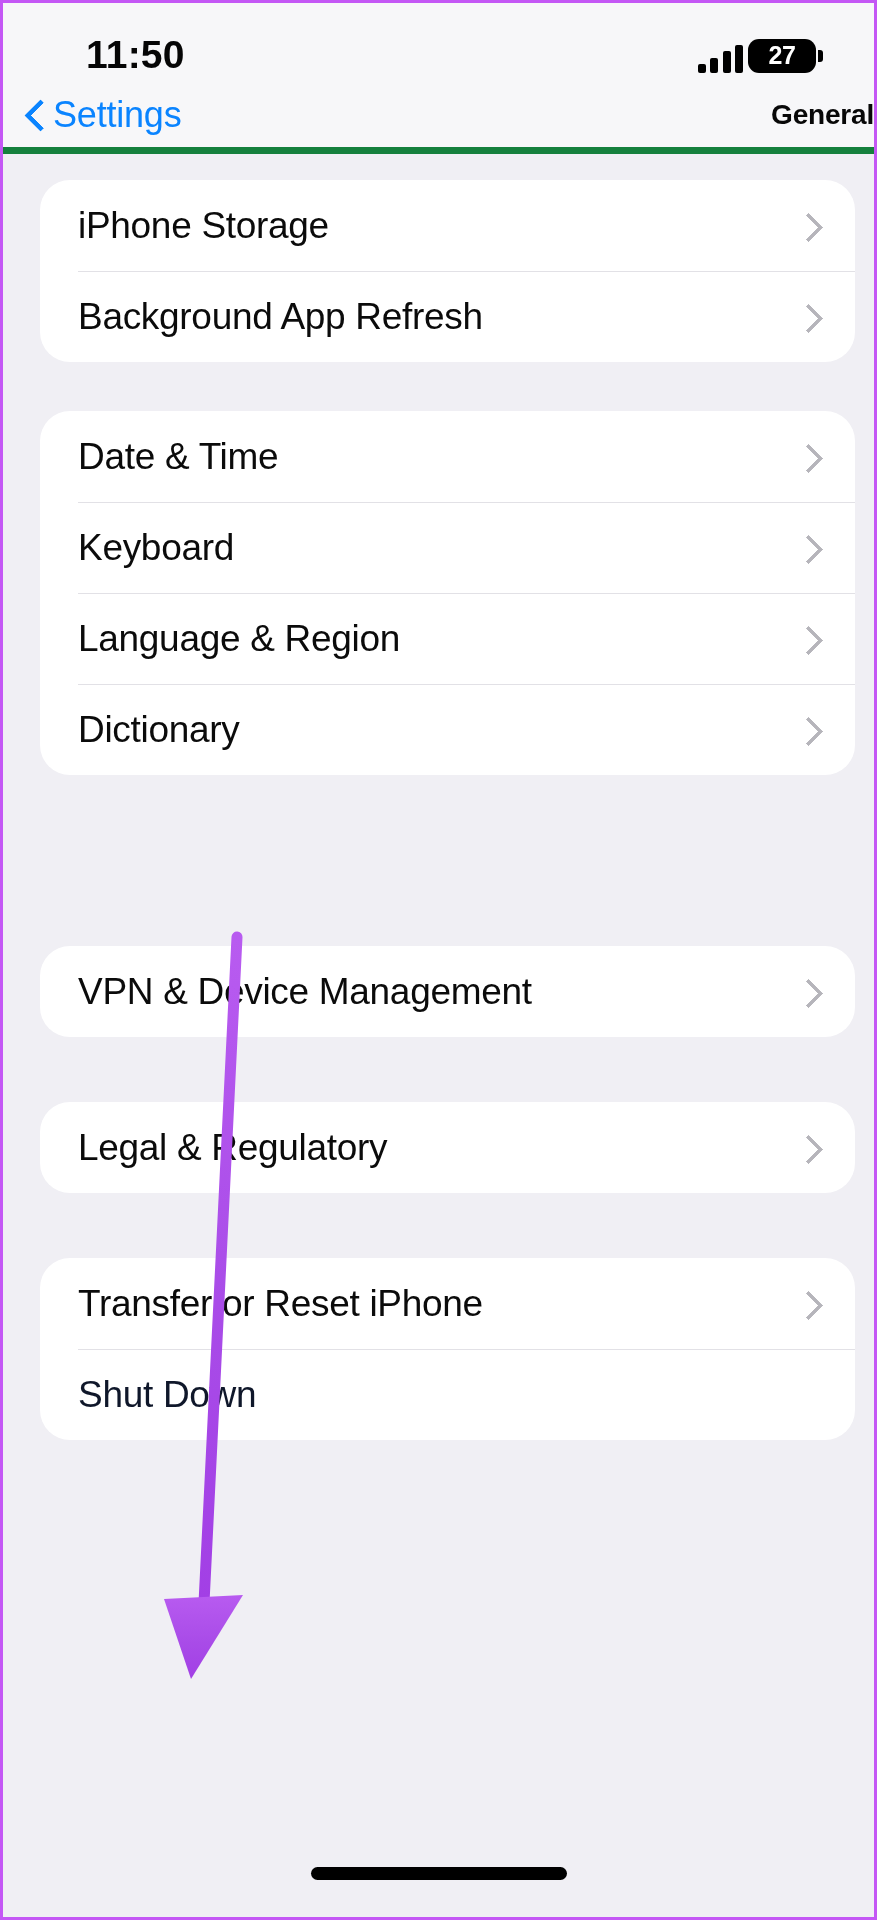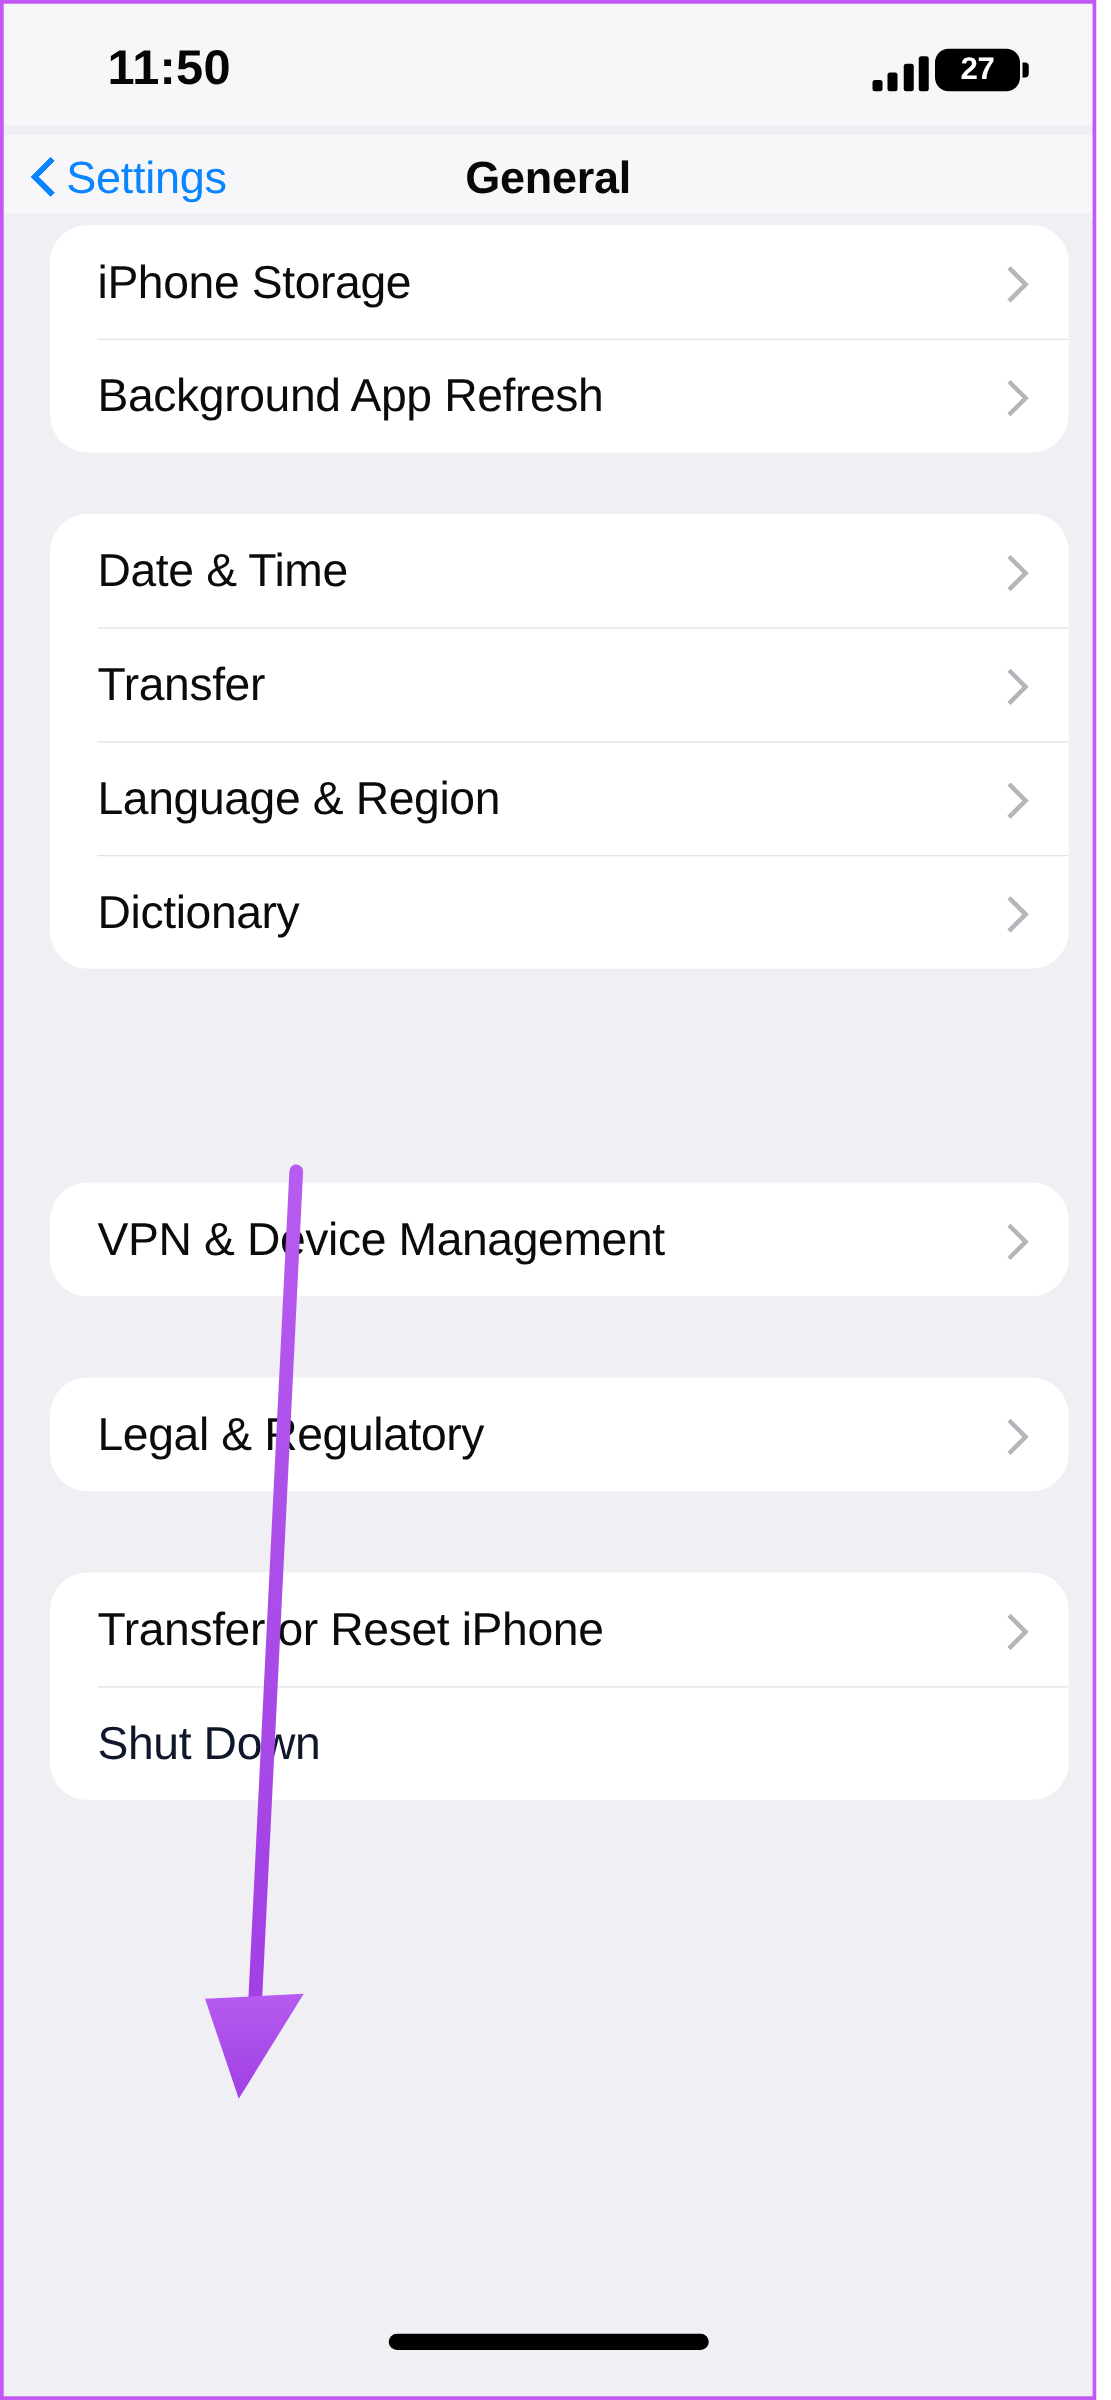--- a/index.html
+++ b/index.html
@@ -90,26 +90,26 @@
   .battery-nub {
     width: 5px;
     height: 12px;
     background: #000;
     border-radius: 0 3px 3px 0;
   }
 
   
   .nav-bar {
     position: absolute;
-    top: 105px;
+    top: 80px;
     left: 0;
     right: 0;
     height: 71px;
     background: #F7F7F9;
-    border-bottom: 4px solid #15803d;
+    border-bottom: 7px solid #15803d;
     padding-left: 17px;
   }
   .nav-back {
     position: absolute;
     left: 22px;
     top: 50%;
     transform: translateY(-50%);
     display: flex;
     align-items: center;
     gap: 9px;
@@ -137,22 +137,22 @@
     color: #0A84FF;
     letter-spacing: -0.2px;
     line-height: 1;
   }
   .nav-title {
     position: absolute;
     left: 0;
     right: 0;
     top: 50%;
     transform: translateY(-50%);
-    text-align: center;
-    font-size: 36px;
+    text-align: right;
+    font-size: 28px;
     font-weight: 700;
     color: #080808;
     letter-spacing: -0.2px;
   }
 
   
   .content {
     position: absolute;
     top: 168px;
     left: 0;
@@ -283,21 +283,21 @@
         <span class="chev-right"></span>
       </div>
     </div>
 
     <div class="card" style="top:240px;">
       <div class="row">
         <span class="row-label">Date &amp; Time</span>
         <span class="chev-right"></span>
       </div>
       <div class="row">
-        <span class="row-label">Transfer</span>
+        <span class="row-label">Keyboard</span>
         <span class="chev-right"></span>
       </div>
       <div class="row">
         <span class="row-label">Language &amp; Region</span>
         <span class="chev-right"></span>
       </div>
       <div class="row">
         <span class="row-label">Dictionary</span>
         <span class="chev-right"></span>
       </div>

